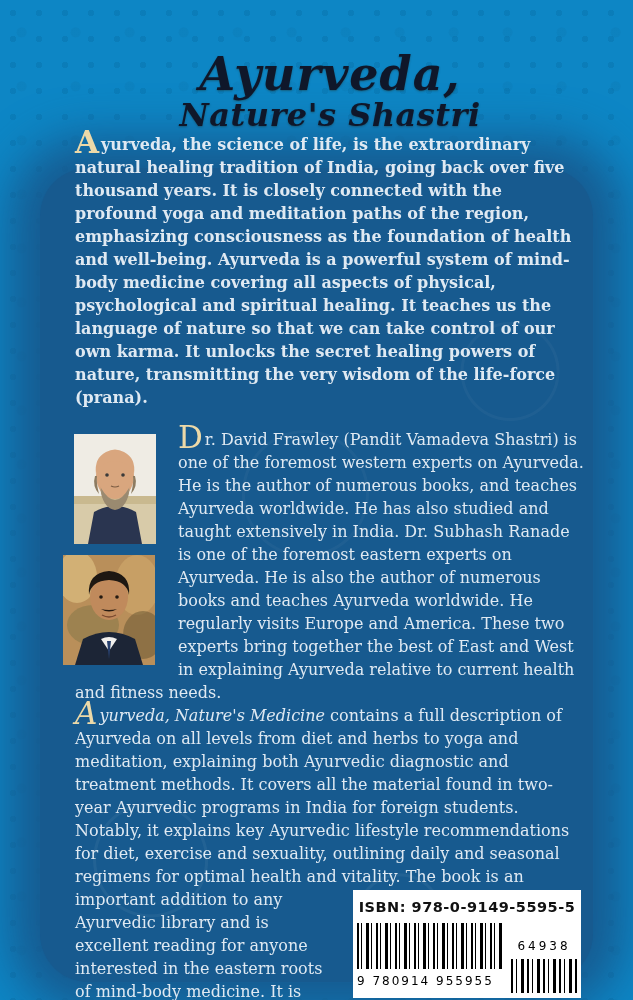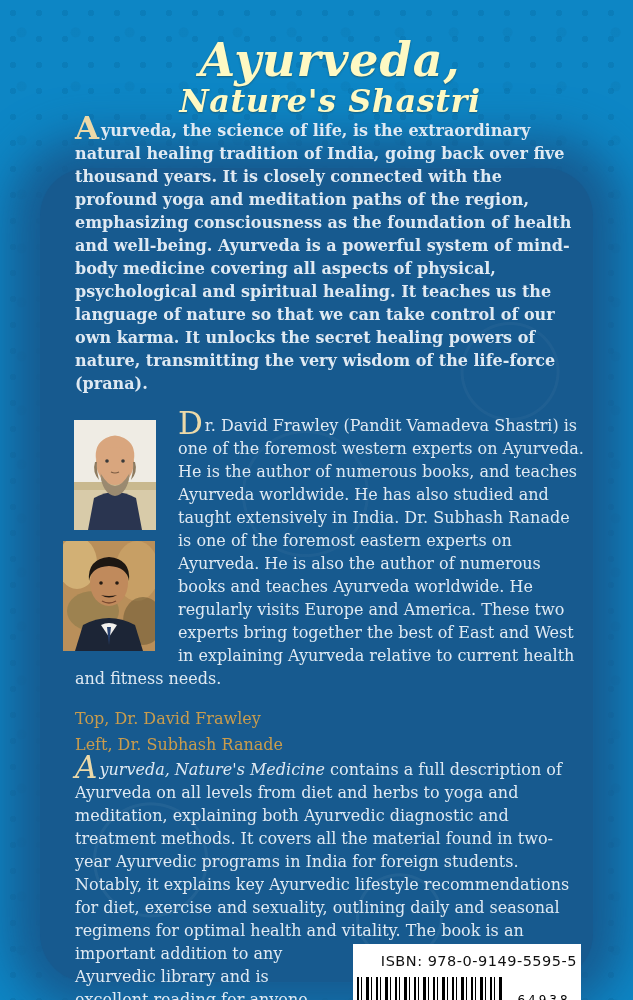--- a/index.html
+++ b/index.html
@@ -25,21 +25,21 @@
   .panel-texture{
     position:absolute;inset:0;border-radius:48px;overflow:hidden;
     background-image:
       radial-gradient(circle at 20% 85%, transparent 0 54px, rgba(255,255,255,0.05) 55px 57px, transparent 58px),
       radial-gradient(circle at 65% 92%, transparent 0 40px, rgba(255,255,255,0.05) 41px 43px, transparent 44px),
       radial-gradient(circle at 48% 40%, transparent 0 60px, rgba(255,255,255,0.035) 61px 63px, transparent 64px),
       radial-gradient(circle at 85% 25%, transparent 0 46px, rgba(255,255,255,0.035) 47px 49px, transparent 50px);
   }
   .content{position:absolute;inset:0;padding:0 48px 0 75px;box-sizing:border-box;}
 
-  .title-block{ text-align:center; padding-top:36px; color:#fef9c3; }
+  .title-block{ text-align:center; padding-top:50px; color:#0f172a; }
   .title-line1{
     font-style:italic; font-weight:bold; font-size:46px; line-height:1.05;
     letter-spacing:1px; text-shadow:0 1px 2px rgba(40,30,0,0.35);
   }
   .title-line2{
     font-style:italic; font-weight:bold; font-size:32px; line-height:1.1;
     letter-spacing:0.5px; text-shadow:0 1px 2px rgba(40,30,0,0.35);
   }
 
   .body-copy{ color:#dfe9f2; font-size:16px; line-height:23px; }
@@ -59,21 +59,21 @@
   .photo-top{ margin-left:11px; }
   .photo-bottom{ margin-top:11px; }
 
   .captions{ margin-top:16px; color:#c99c4d; font-size:16px; line-height:26px; }
 
   .barcode-float{ float:right; width:232px; margin:2px 0 2px 12px; }
   .barcode-box{
     background:#ffffff; width:228px; padding:6px 4px 5px 4px; box-sizing:border-box;
     font-family:"DejaVu Sans","Liberation Sans",sans-serif; color:#000;
   }
-  .isbn-line{ text-align:right; font-size:14.5px; letter-spacing:0.5px; color:#111; }
+  .isbn-line{ text-align:center; font-size:14.5px; letter-spacing:0.5px; color:#111;font-weight:bold; }
   .bars-row{ display:flex; align-items:flex-end; justify-content:space-between; margin-top:4px; }
   .ean-main{ width:146px; }
   .ean-bars{
     height:46px;
     background:repeating-linear-gradient(90deg,
       #000 0 2px, #fff 2px 4px, #000 4px 5px, #fff 5px 9px,
       #000 9px 12px, #fff 12px 14px, #000 14px 15px, #fff 15px 19px);
   }
   .ean-digits{ font-size:12px; letter-spacing:2px; margin-top:1px; white-space:nowrap; }
   .ean-addon{ width:66px; text-align:center; }
@@ -130,24 +130,20 @@
           <path d="M38 84 L46 96 L54 84 Q46 80 38 84 Z" fill="#f2f0ec"></path>
           <path d="M44 86 L46 104 L48 86 Z" fill="#27406e"></path>
           <ellipse cx="46" cy="42" rx="19" ry="23" fill="#c08a5c"></ellipse>
           <path d="M26 40 Q24 18 46 16 Q68 18 66 40 Q64 26 46 25 Q28 26 26 40 Z" fill="#1d1712"></path>
           <circle cx="38" cy="42" r="1.8" fill="#241a12"></circle>
           <circle cx="54" cy="42" r="1.8" fill="#241a12"></circle>
           <path d="M38 54 Q46 59 54 54 Q46 56 38 54 Z" fill="#241a12"></path>
           <path d="M39 60 Q46 64 53 60" stroke="#7a4a30" stroke-width="1.4" fill="none"></path>
         </svg>
       </span><span class="dropcap">D</span><span>r. David Frawley (Pandit Vamadeva Shastri) is one of the foremost western experts on Ayurveda. He is the author of numerous books, and teaches Ayurveda worldwide. He has also studied and taught extensively in India. Dr. Subhash Ranade is one of the foremost eastern experts on Ayurveda. He is also the author of numerous books and teaches Ayurveda worldwide. He regularly visits Europe and America. These two experts bring together the best of East and West in explaining Ayurveda relative to current health and fitness needs.</span>
-      <div class="captions">
-        <div>Top, Dr. David Frawley</div>
-        <div>Left, Dr. Subhash Ranade</div>
-      </div>
     </div>
 
     <p class="cover-par par3"><span class="dropcap italic">A</span><span class="italic-lead">yurveda, Nature's Medicine</span><span> contains a full description of Ayurveda on all levels from diet and herbs to yoga and meditation, explaining both Ayurvedic diagnostic and treatment methods. It covers all the material found in two-year Ayurvedic programs in India for foreign students. Notably, it explains key Ayurvedic lifestyle recommendations for diet, exercise and sexuality, outlining daily and seasonal regimens for optimal health and vitality. The book </span><span class="barcode-float">
         <span class="barcode-box" style="display:block">
           <span class="isbn-line" style="display:block">ISBN: 978-0-9149-5595-5</span>
           <span class="bars-row">
             <span class="ean-main">
               <span class="ean-bars" style="display:block"></span>
               <span class="ean-digits" style="display:block">9 780914 955955</span>
             </span>

